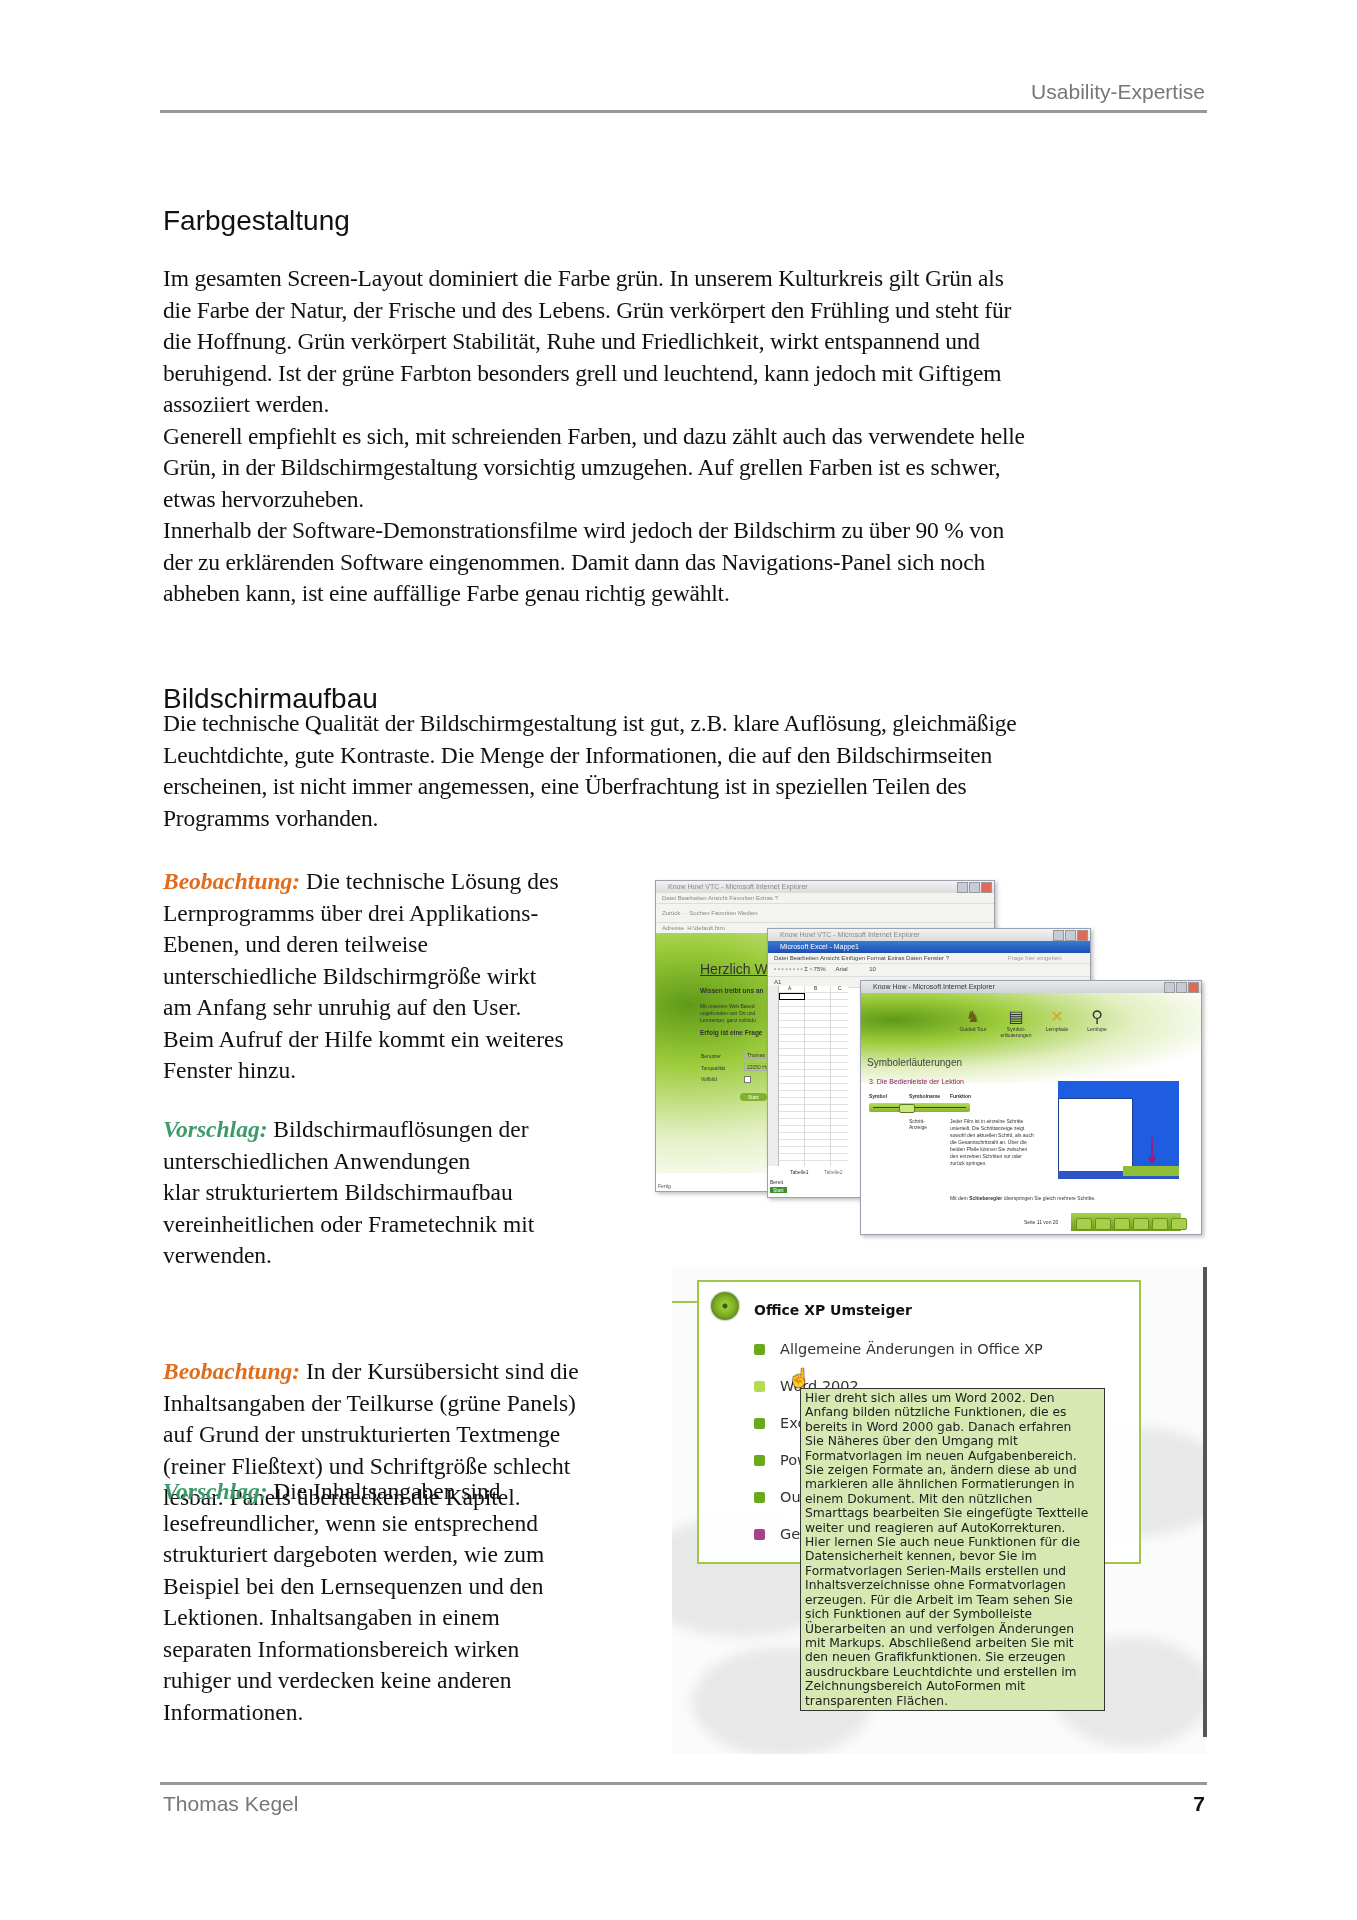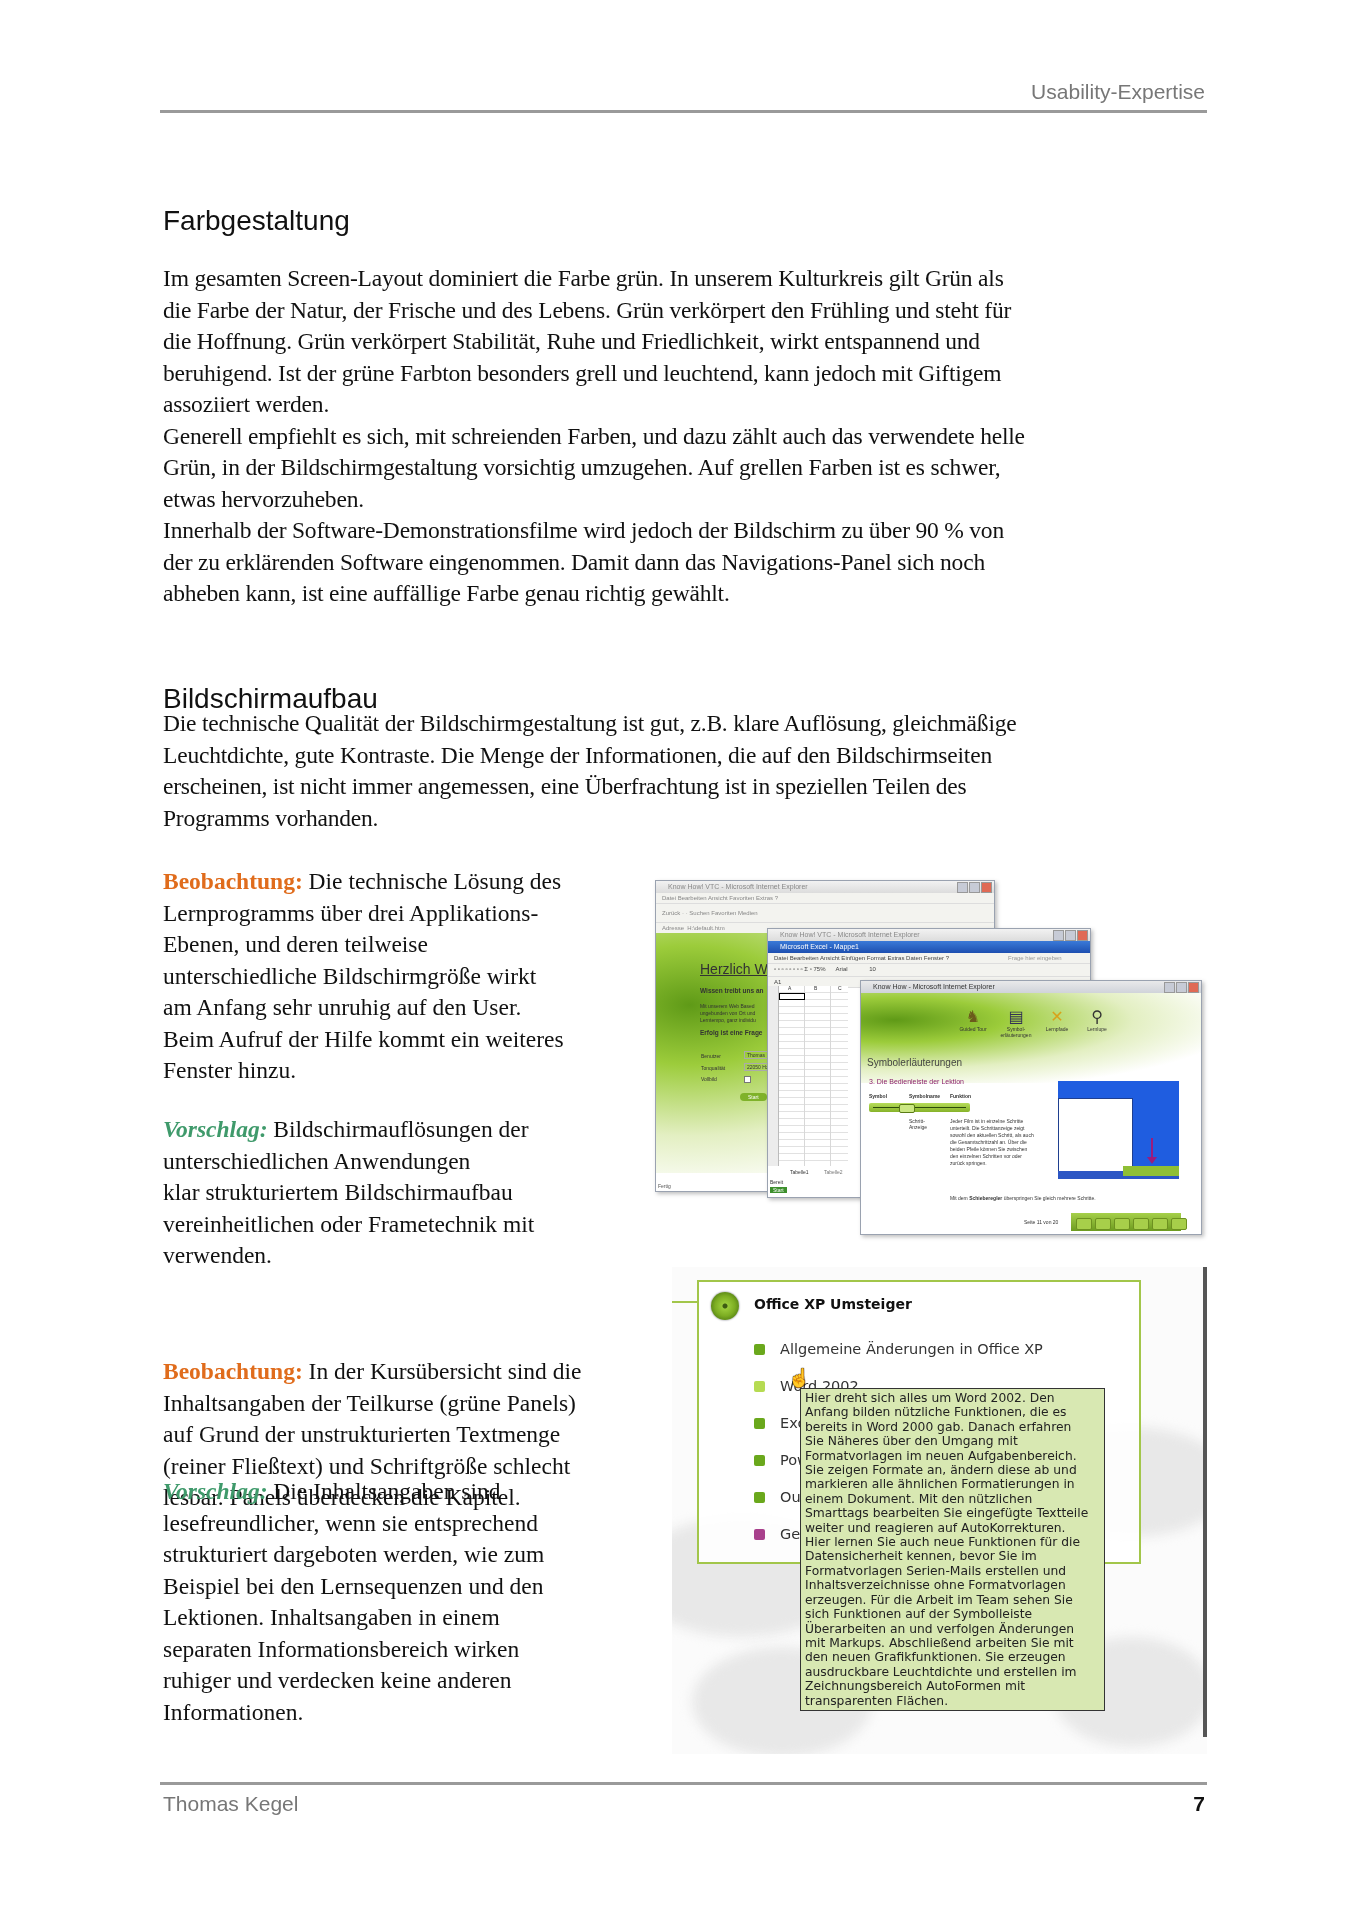--- a/index.html
+++ b/index.html
@@ -7,21 +7,21 @@
 
   .header-title { position: absolute; right: 152px; top: 80px; font-family: "Liberation Sans", sans-serif; font-size: 21px; color: #777; }
   .header-rule { position: absolute; left: 160px; width: 1047px; top: 110px; height: 3px; background: #9a9a9a; }
 
   .h2 { position: absolute; left: 163px; font-family: "Liberation Sans", sans-serif; font-size: 28px; color: #111; font-weight: normal; margin: 0; }
   .para { position: absolute; left: 163px; width: 1050px; font-size: 23.5px; line-height: 31.5px; margin: 0; letter-spacing: -0.2px; }
   .para .line { display: block; white-space: nowrap; }
 
   .block { position: absolute; left: 163px; width: 500px; font-size: 23.5px; line-height: 31.5px; margin: 0; }
   .block .line { display: block; white-space: nowrap; }
-  .lbl-obs { color: #e06c1c; font-weight: bold; }
+  .lbl-obs { color: #e06c1c; font-weight: bold; font-style: italic; }
   .lbl-sug { color: #3f9a6b; font-weight: bold; font-style: italic; }
 
   .footer-rule { position: absolute; left: 160px; width: 1047px; top: 1782px; height: 3px; background: #9a9a9a; }
   .footer-author { position: absolute; left: 163px; top: 1792px; font-family: "Liberation Sans", sans-serif; font-size: 21px; color: #777; }
   .footer-page { position: absolute; right: 152px; top: 1792px; font-family: "Liberation Sans", sans-serif; font-size: 21px; font-weight: bold; color: #111; }
 
   
   .fig1 { position: absolute; left: 655px; top: 880px; width: 550px; height: 370px; }
   .win { position: absolute; background: #fff; border: 1px solid #9aa2b0; box-shadow: 2px 2px 4px rgba(0,0,0,0.25); overflow: hidden; }
   .titlebar { height: 12px; background: linear-gradient(#f2f2f2, #dcdcdc); font-family: "Liberation Sans", sans-serif; font-size: 7px; color: #888; padding-left: 12px; line-height: 12px; position: relative; white-space: nowrap; }
@@ -42,21 +42,21 @@
 
   .nav-btn { width: 14px; height: 10px; background: #a7cf4a; border: 1px solid #6d9120; border-radius: 2px; display: inline-block; margin-left: 3px; }
 
   
   .fig2 { position: absolute; left: 672px; top: 1267px; width: 535px; height: 487px; background: #fbfbfb; overflow: hidden; }
   .fig2 .bg-blob { position: absolute; border-radius: 50%; background: #e8e8e8; filter: blur(6px); }
   .fig2 .right-bar { position: absolute; right: 0; top: 0; width: 4px; height: 470px; background: #555; }
   .panel { position: absolute; left: 25px; top: 13px; width: 440px; height: 280px; border: 2px solid #a2c64a; background: rgba(255,255,255,0.9); }
   .panel-line { position: absolute; left: 0; top: 34px; width: 26px; height: 2px; background: #a2c64a; }
   .cd-icon { position: absolute; left: 12px; top: 10px; width: 28px; height: 28px; border-radius: 50%; background: radial-gradient(circle, #3d5b12 0 2px, #9acb3a 3px, #7cad22 10px, #5f8c18 14px); box-shadow: 0 0 2px #667; }
-  .panel-title { position: absolute; left: 55px; top: 14px; font-family: "DejaVu Sans", sans-serif; font-weight: bold; font-size: 14px; color: #111; }
+  .panel-title { position: absolute; left: 55px; top: 20px; font-family: "DejaVu Sans", sans-serif; font-weight: bold; font-size: 14px; color: #111; }
   .course-item { position: absolute; left: 55px; font-family: "DejaVu Sans", sans-serif; font-size: 14.5px; color: #333; white-space: nowrap; }
   .course-item .sq { display: inline-block; width: 11px; height: 11px; margin-right: 15px; vertical-align: -1px; border-radius: 2px; }
   .tooltip { position: absolute; left: 128px; top: 121px; width: 295px; padding: 2px 4px; background: #d8e8b2; border: 1px solid #333; font-family: "DejaVu Sans", sans-serif; font-size: 12.3px; line-height: 14.4px; color: #222; }
   .tooltip .tl { display: block; white-space: nowrap; }
   .cursor-icon { position: absolute; left: 116px; top: 100px; font-size: 18px; color: #fff; text-shadow: 0 0 1px #000, 0 0 1px #000; }
 </style>
 </head>
 <body>
 
 <div class="header-title">Usability-Expertise</div>

